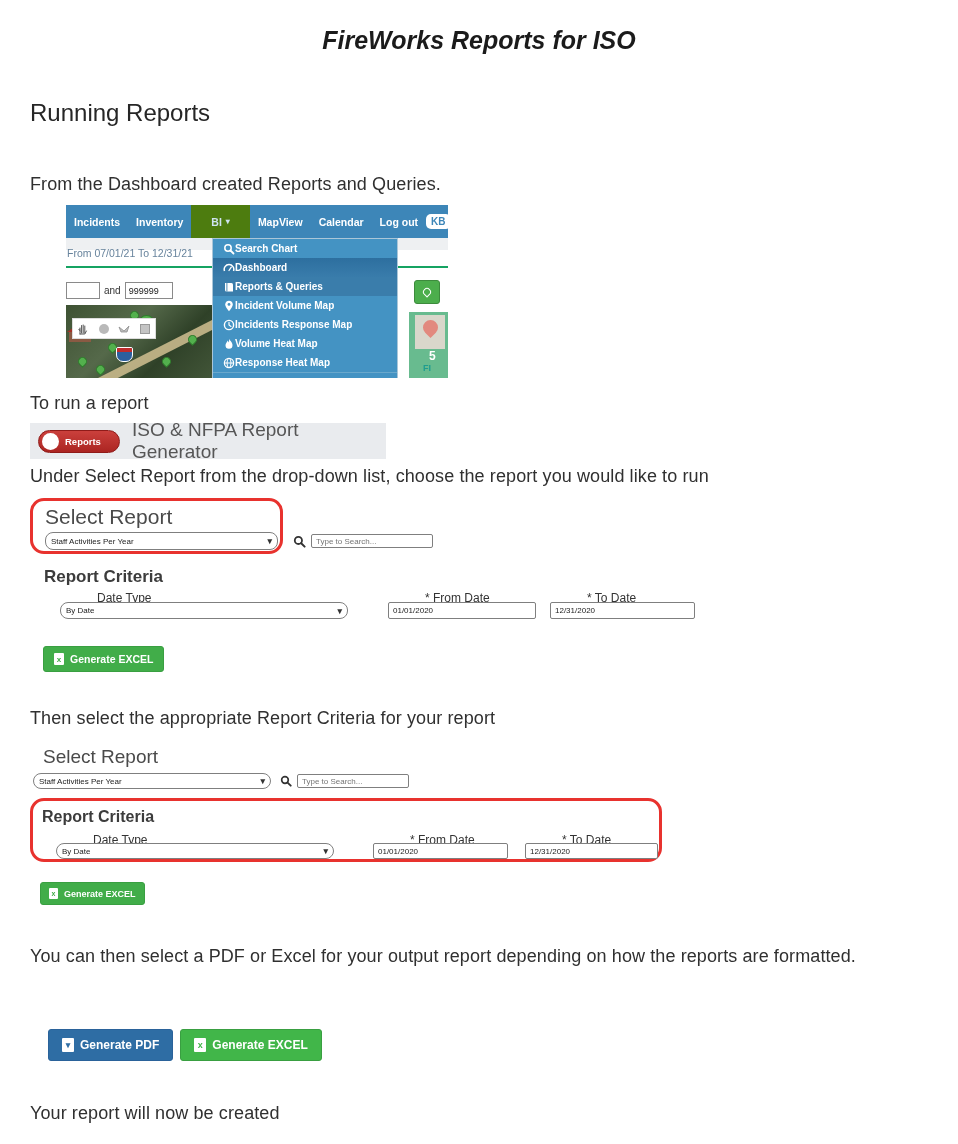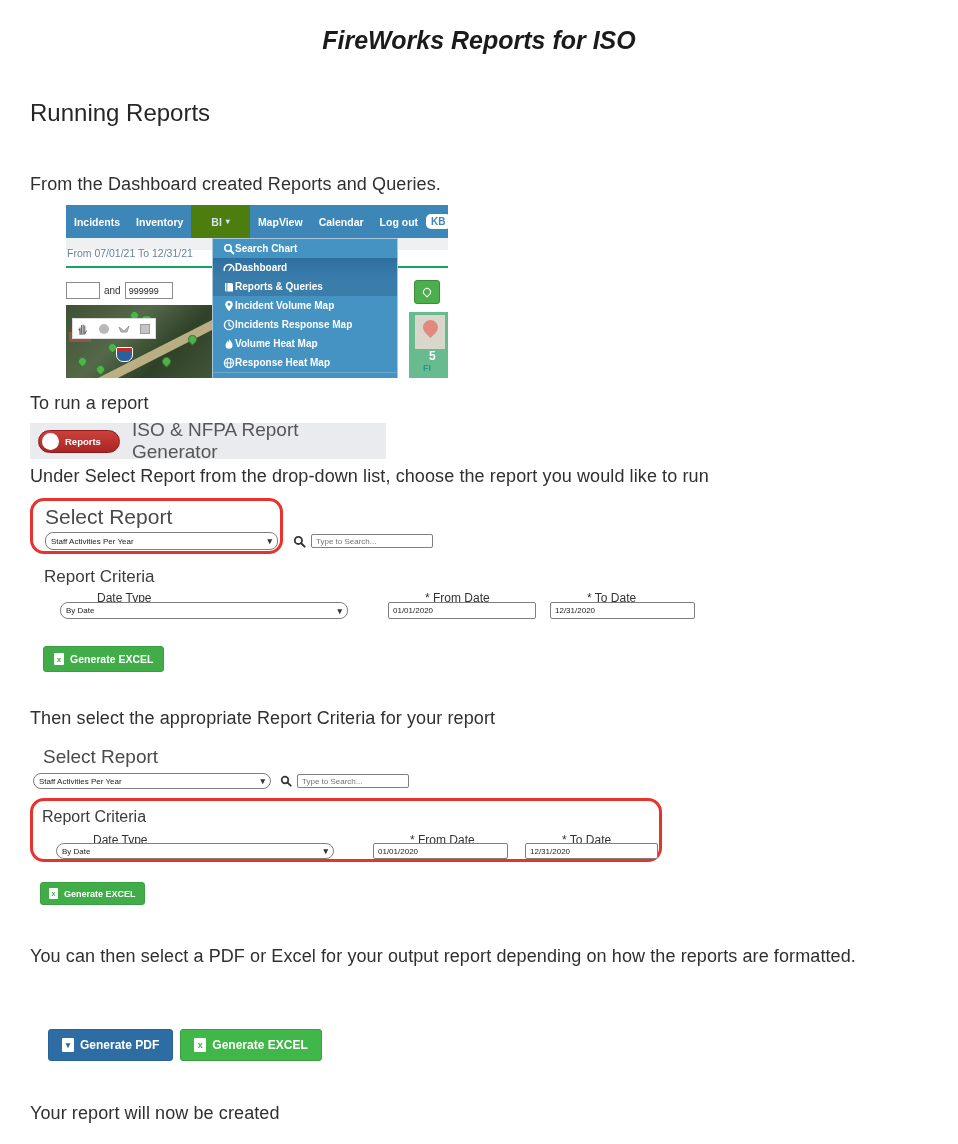--- a/index.html
+++ b/index.html
@@ -99,21 +99,21 @@
   .toggle-label { margin-left:12px; font-size:19px; color:#565656; }
 
   
   .shot-form { position:absolute; left:30px; background:#fff; }
   #shot1 { top:495px; width:840px; height:190px; }
   #shot2 { top:740px; width:680px; height:180px; }
   .annot { position:absolute; border:3px solid #e8322e; border-radius:14px; }
   #annot1 { left:0px; top:3px; width:253px; height:56px; }
   #annot2 { left:0px; top:58px; width:632px; height:64px; }
   .sr-head { position:absolute; color:#4a4a4a; font-weight:400; }
-  .rc-head { position:absolute; color:#3c3c3c; font-weight:400; }
+  .rc-head { position:absolute; color:#3c3c3c; font-weight:700; }
   .fw-label { position:absolute; font-size:12px; font-weight:normal; color:#333;margin-left:37px; }
   .fw-select { position:absolute; background:#fff; border:1px solid #7f7f7f; border-radius:8px;
     display:flex; align-items:center; justify-content:space-between; padding:0 5px;
     font-size:8px; color:#222; }
   .fw-select .sel-chev { font-size:9px; color:#333; font-weight:bold; }
   .fw-input { position:absolute; background:#fff; border:1px solid #7f7f7f; border-radius:2px;
     font-size:8px; color:#222; padding:0 4px; font-family:"Liberation Sans",sans-serif; }
   .search-wrap { position:absolute; display:flex; align-items:center; gap:5px; }
   .btn { display:inline-flex; align-items:center; gap:6px; color:#fff; font-weight:bold;
     border-radius:3px; cursor:pointer; }

